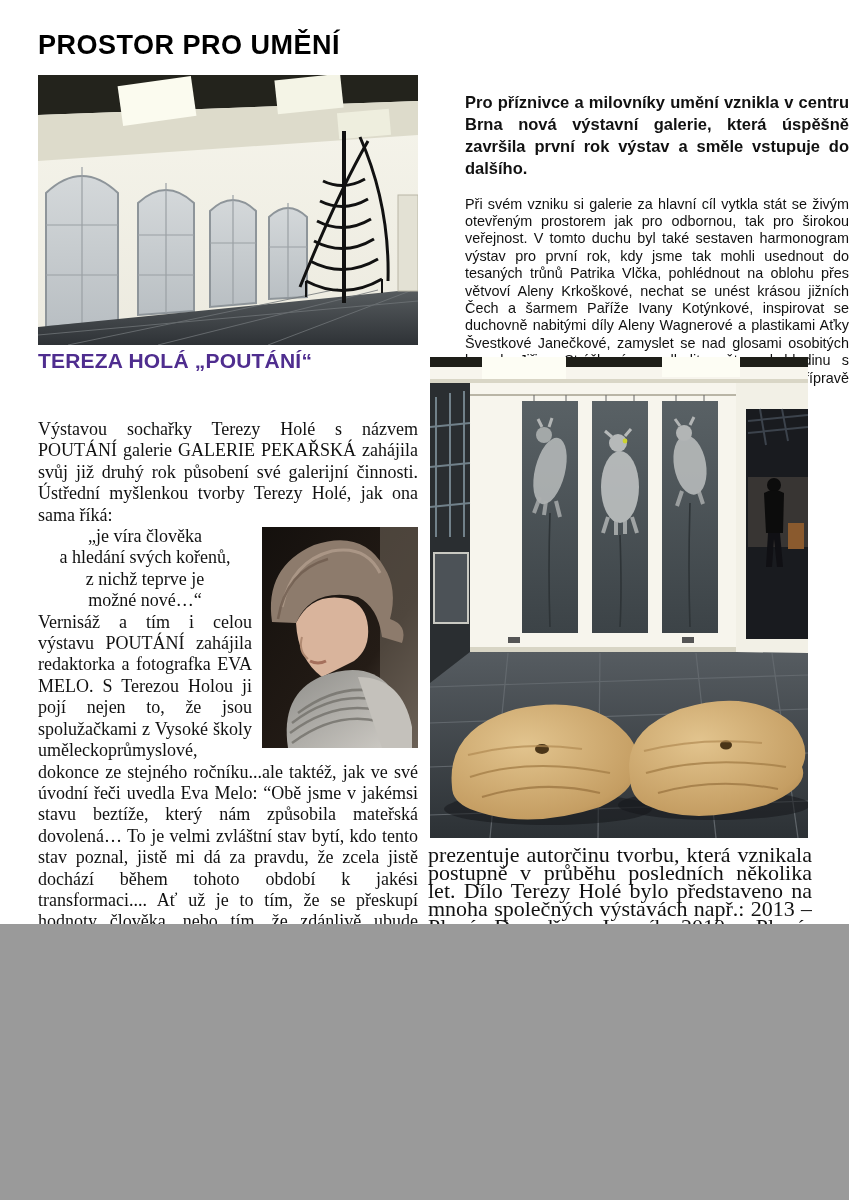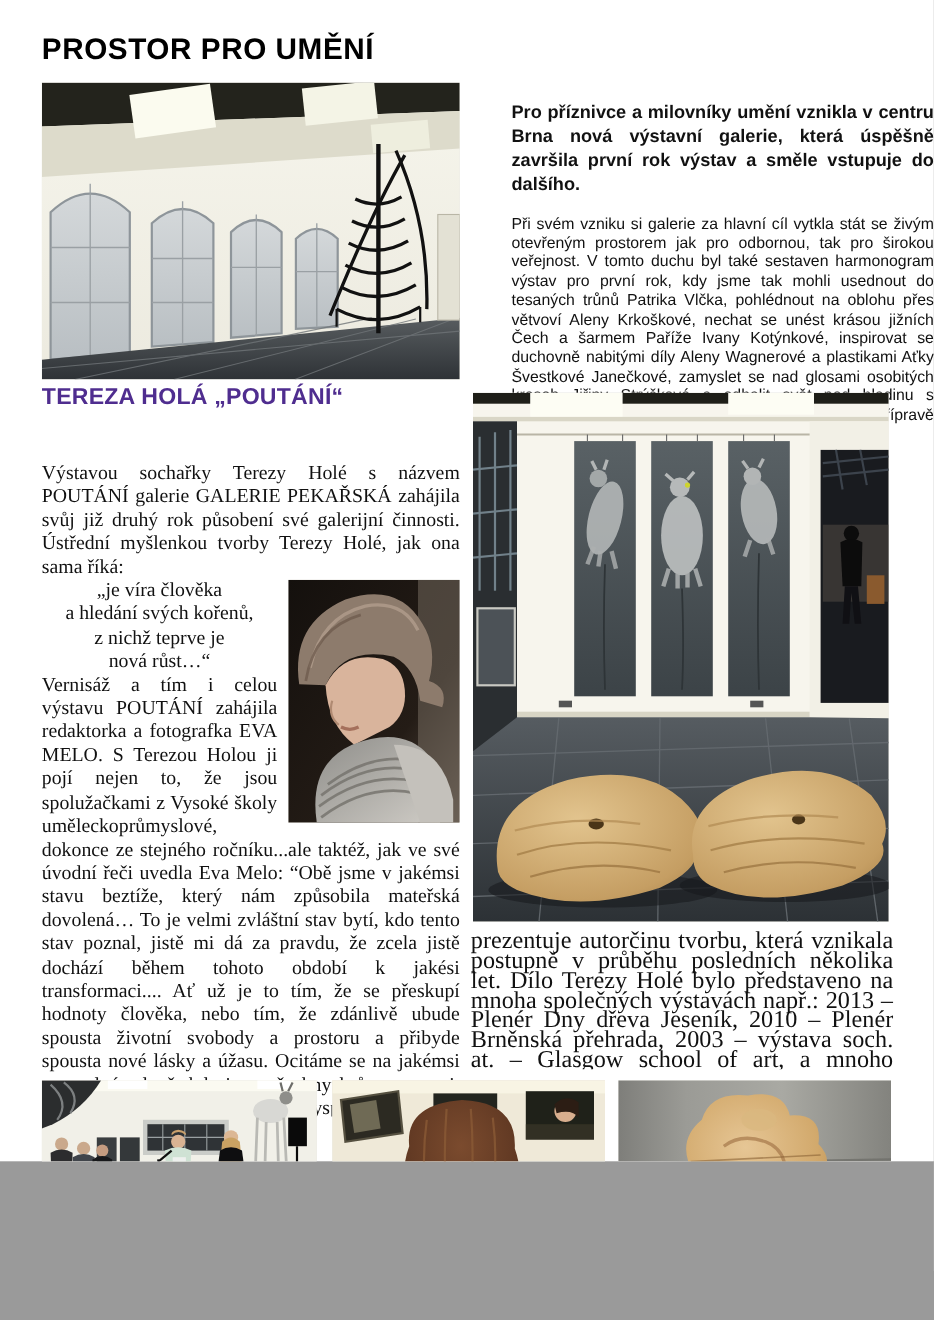--- a/index.html
+++ b/index.html
@@ -1,17 +1,17 @@
 <!DOCTYPE html>
 <html><head>
 <meta charset="utf-8">
 <style>
   html,body{margin:0;padding:0;background:#9a9a9a;}
   .page{
-    position:relative;width:849px;height:1056px;background:#ffffff;
+    position:relative;width:849px;height:924px;background:#ffffff;
     margin:0 auto;overflow:hidden;
     font-family:"Liberation Serif","DejaVu Serif",serif;color:#111;
   }
   .abs{position:absolute;}
   .masthead{
     left:38px;top:30px;width:420px;
     font-family:"Liberation Sans","DejaVu Sans",sans-serif;
     font-weight:800;font-size:27px;letter-spacing:.5px;color:#000;
   }
   .photo{background:#e9e8e2;overflow:hidden;}
@@ -164,21 +164,21 @@
           <path d="M30 216 Q84 176 138 202"></path>
           <path d="M36 186 Q82 152 126 168"></path>
         </g>
         <path d="M96 150 Q140 150 150 200 L150 221 L120 221 Z" fill="#c4c1bb"></path>
       </svg>
     </div>
     <div class="quote">
       <div>„je víra člověka</div>
       <div>a hledání svých kořenů,</div>
       <div>z nichž teprve je</div>
-      <div>nová růst…“</div>
+      <div>možné nové…“</div>
     </div>
     <p>Vernisáž a tím i celou výstavu POUTÁNÍ zahájila redaktorka a fotografka EVA MELO. S Terezou Holou ji pojí nejen to, že jsou spolužačkami z Vysoké školy uměleckoprůmyslové,  dokonce ze stejného ročníku...ale taktéž, jak ve své úvodní řeči uvedla Eva Melo: “Obě jsme v jakémsi stavu beztíže, který nám způsobila mateřská dovolená… To je velmi zvláštní stav bytí, kdo tento stav poznal, jistě mi dá za pravdu, že zcela jistě dochází během tohoto období k jakési transformaci.... Ať už je to tím, že se přeskupí hodnoty člověka, nebo tím, že zdánlivě ubude spousta životní svobody a prostoru a přibyde spousta nové lásky a úžasu. Ocitáme se na jakémsi  pomyslném laně, kde jsou všechny hrůzy, nemoci, negativní emoce spojené s nevyspáním, únavou, namíchané s obrovskou radostí z prvních krůčků, objetí a vůbec dětstvím. Je pak zcela jasné, že těm, kteří ještě v tomto stavu tvoří, přichází pod ruce témata ne zcela povrchní... asi tak, jak se to stalo Tereze... “</p>
 
   </div>
 
   <div class="abs photo" style="left:430px;top:357px;width:378px;height:481px;" title="Three slate panels with animal drawings and two wooden sculptures">
     <svg width="378" height="481" viewBox="0 0 378 481">
       <defs>
         <linearGradient id="panelg" x1="0" y1="0" x2="0" y2="1">
           <stop offset="0" stop-color="#596165"></stop>

